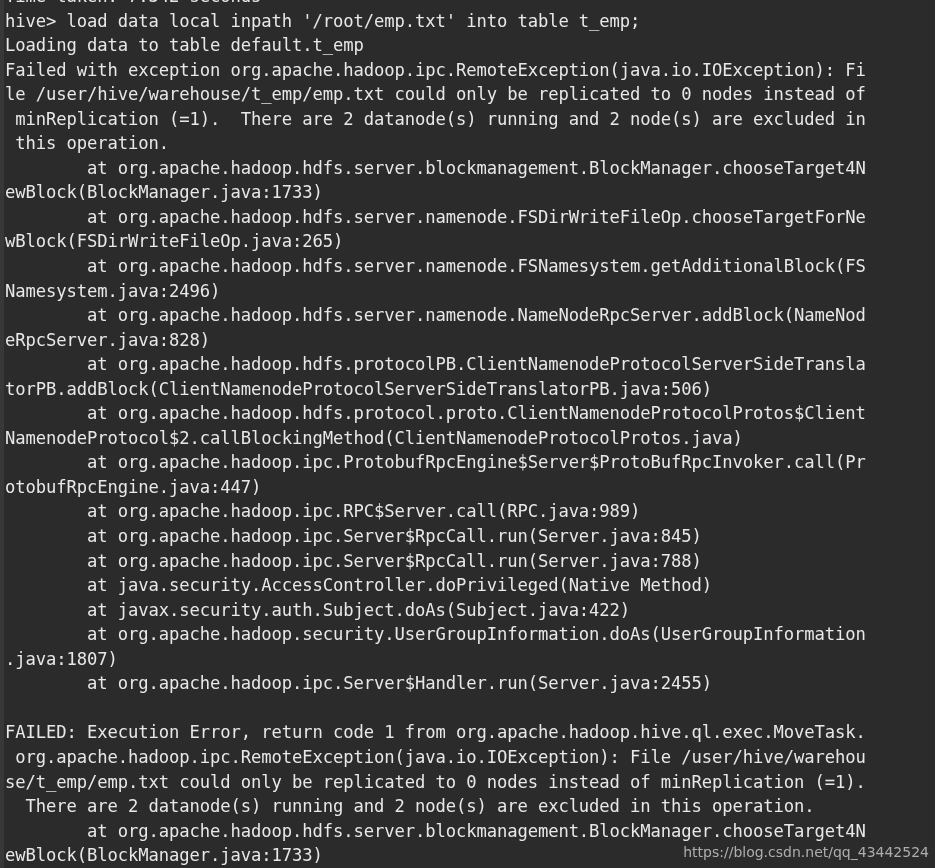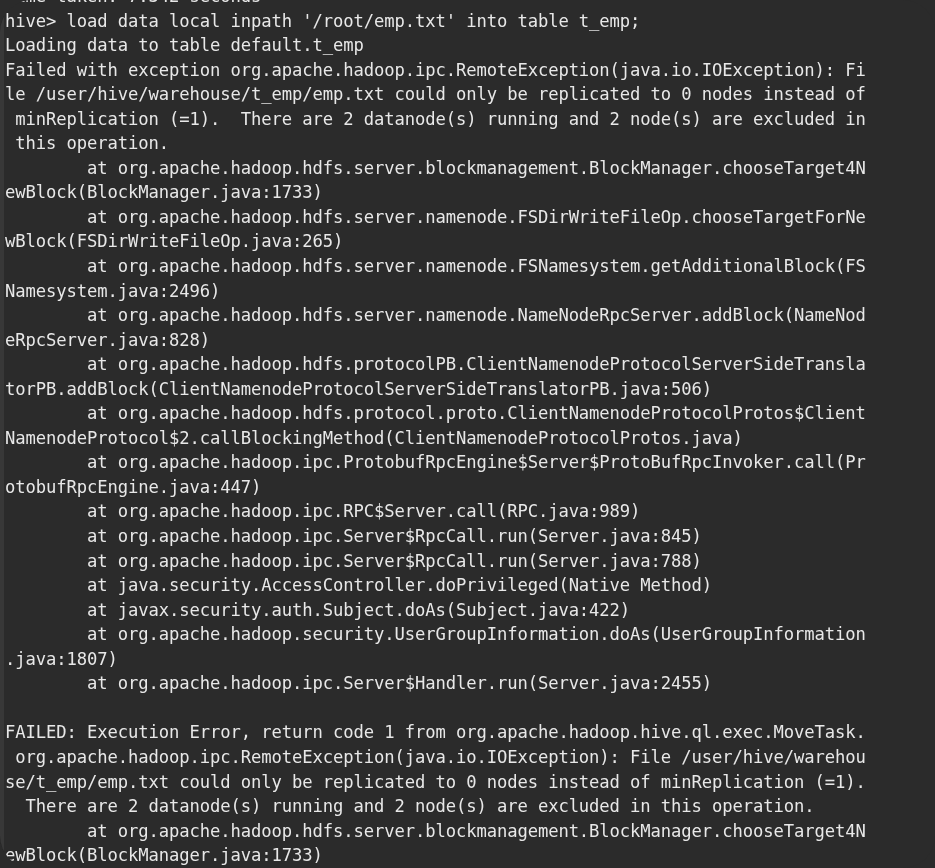--- a/index.html
+++ b/index.html
@@ -8,21 +8,20 @@
     padding: 0;
     background: #2b2b2b;
   }
   #terminal {
     position: relative;
     width: 935px;
     height: 868px;
     background: #2b2b2b;
     overflow: hidden;
     box-sizing: border-box;
-    border-radius: 32px;
   }
   
   #scroll-gutter {
     position: absolute;
     left: 0;
     top: 0;
     width: 4px;
     height: 100%;
     background: #1f1f1f;
     z-index: 3;
@@ -77,14 +76,15 @@
 <body style="background: rgb(43, 43, 43);">
 
 <div id="terminal" style="background: rgb(43, 43, 43);">
 
   <div id="scroll-gutter">
     <div id="scroll-thumb"></div>
   </div>
 
   <div id="screen" style="color: rgb(232, 232, 232);"><div class="line">Time taken: 7.342 seconds</div><div class="line">hive&gt; load data local inpath '/root/emp.txt' into table t_emp;</div><div class="line">Loading data to table default.t_emp</div><div class="line">Failed with exception org.apache.hadoop.ipc.RemoteException(java.io.IOException): Fi</div><div class="line">le /user/hive/warehouse/t_emp/emp.txt could only be replicated to 0 nodes instead of</div><div class="line"> minReplication (=1).  There are 2 datanode(s) running and 2 node(s) are excluded in</div><div class="line"> this operation.</div><div class="line">        at org.apache.hadoop.hdfs.server.blockmanagement.BlockManager.chooseTarget4N</div><div class="line">ewBlock(BlockManager.java:1733)</div><div class="line">        at org.apache.hadoop.hdfs.server.namenode.FSDirWriteFileOp.chooseTargetForNe</div><div class="line">wBlock(FSDirWriteFileOp.java:265)</div><div class="line">        at org.apache.hadoop.hdfs.server.namenode.FSNamesystem.getAdditionalBlock(FS</div><div class="line">Namesystem.java:2496)</div><div class="line">        at org.apache.hadoop.hdfs.server.namenode.NameNodeRpcServer.addBlock(NameNod</div><div class="line">eRpcServer.java:828)</div><div class="line">        at org.apache.hadoop.hdfs.protocolPB.ClientNamenodeProtocolServerSideTransla</div><div class="line">torPB.addBlock(ClientNamenodeProtocolServerSideTranslatorPB.java:506)</div><div class="line">        at org.apache.hadoop.hdfs.protocol.proto.ClientNamenodeProtocolProtos$Client</div><div class="line">NamenodeProtocol$2.callBlockingMethod(ClientNamenodeProtocolProtos.java)</div><div class="line">        at org.apache.hadoop.ipc.ProtobufRpcEngine$Server$ProtoBufRpcInvoker.call(Pr</div><div class="line">otobufRpcEngine.java:447)</div><div class="line">        at org.apache.hadoop.ipc.RPC$Server.call(RPC.java:989)</div><div class="line">        at org.apache.hadoop.ipc.Server$RpcCall.run(Server.java:845)</div><div class="line">        at org.apache.hadoop.ipc.Server$RpcCall.run(Server.java:788)</div><div class="line">        at java.security.AccessController.doPrivileged(Native Method)</div><div class="line">        at javax.security.auth.Subject.doAs(Subject.java:422)</div><div class="line">        at org.apache.hadoop.security.UserGroupInformation.doAs(UserGroupInformation</div><div class="line">.java:1807)</div><div class="line">        at org.apache.hadoop.ipc.Server$Handler.run(Server.java:2455)</div><div class="line blank"></div><div class="line">FAILED: Execution Error, return code 1 from org.apache.hadoop.hive.ql.exec.MoveTask.</div><div class="line"> org.apache.hadoop.ipc.RemoteException(java.io.IOException): File /user/hive/warehou</div><div class="line">se/t_emp/emp.txt could only be replicated to 0 nodes instead of minReplication (=1).</div><div class="line">  There are 2 datanode(s) running and 2 node(s) are excluded in this operation.</div><div class="line">        at org.apache.hadoop.hdfs.server.blockmanagement.BlockManager.chooseTarget4N</div><div class="line">ewBlock(BlockManager.java:1733)</div><div class="line">        at org.apache.hadoop.hdfs.server.namenode.FSDirWriteFileOp.chooseTargetForNe</div></div>
 
+  <div id="watermark">https://blog.csdn.net/qq_43442524</div>
 
 </div>
 
 </body></html>

